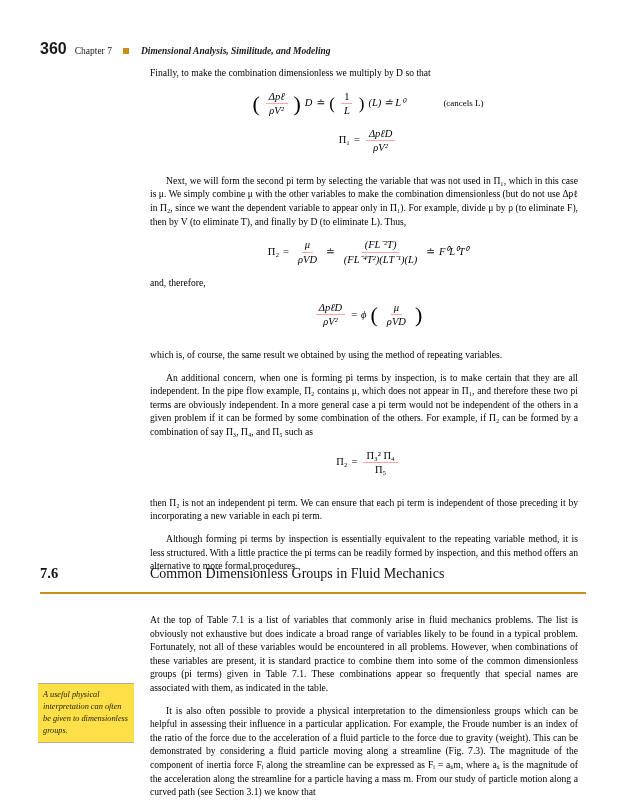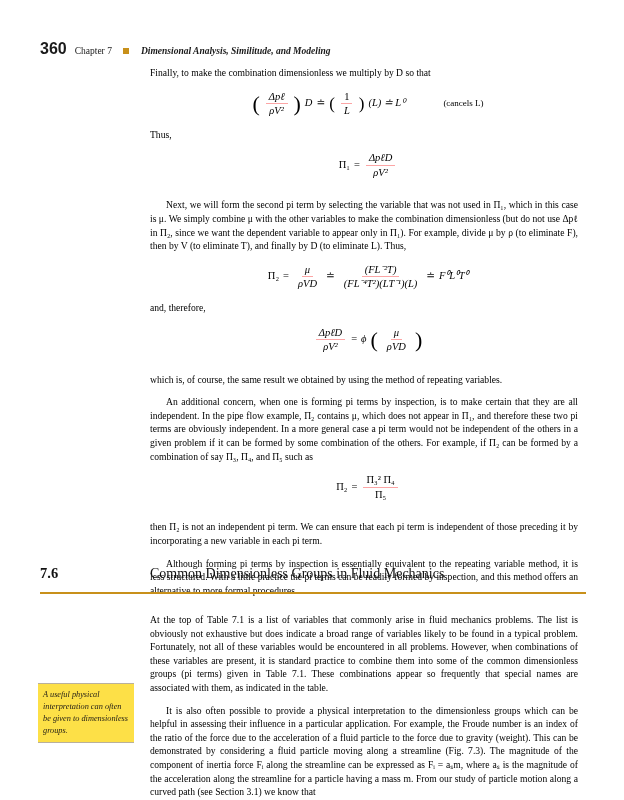--- a/index.html
+++ b/index.html
@@ -208,21 +208,20 @@
         <span class="frac">
           <span class="num">1</span>
           <span class="den ital">L</span>
         </span>
         <span class="paren-med">)</span>
         <span class="ital">(L) ≐ L⁰</span>
         <span class="cancel-note">(cancels L)</span>
       </span>
     </div>
 
-    <p>Thus,</p>
 
     <div class="eq">
       <span class="eq-row">
         <span class="pi">Π₁</span>
         <span>=</span>
         <span class="frac">
           <span class="num ital">ΔpℓD</span>
           <span class="den ital">ρV²</span>
         </span>
       </span>

